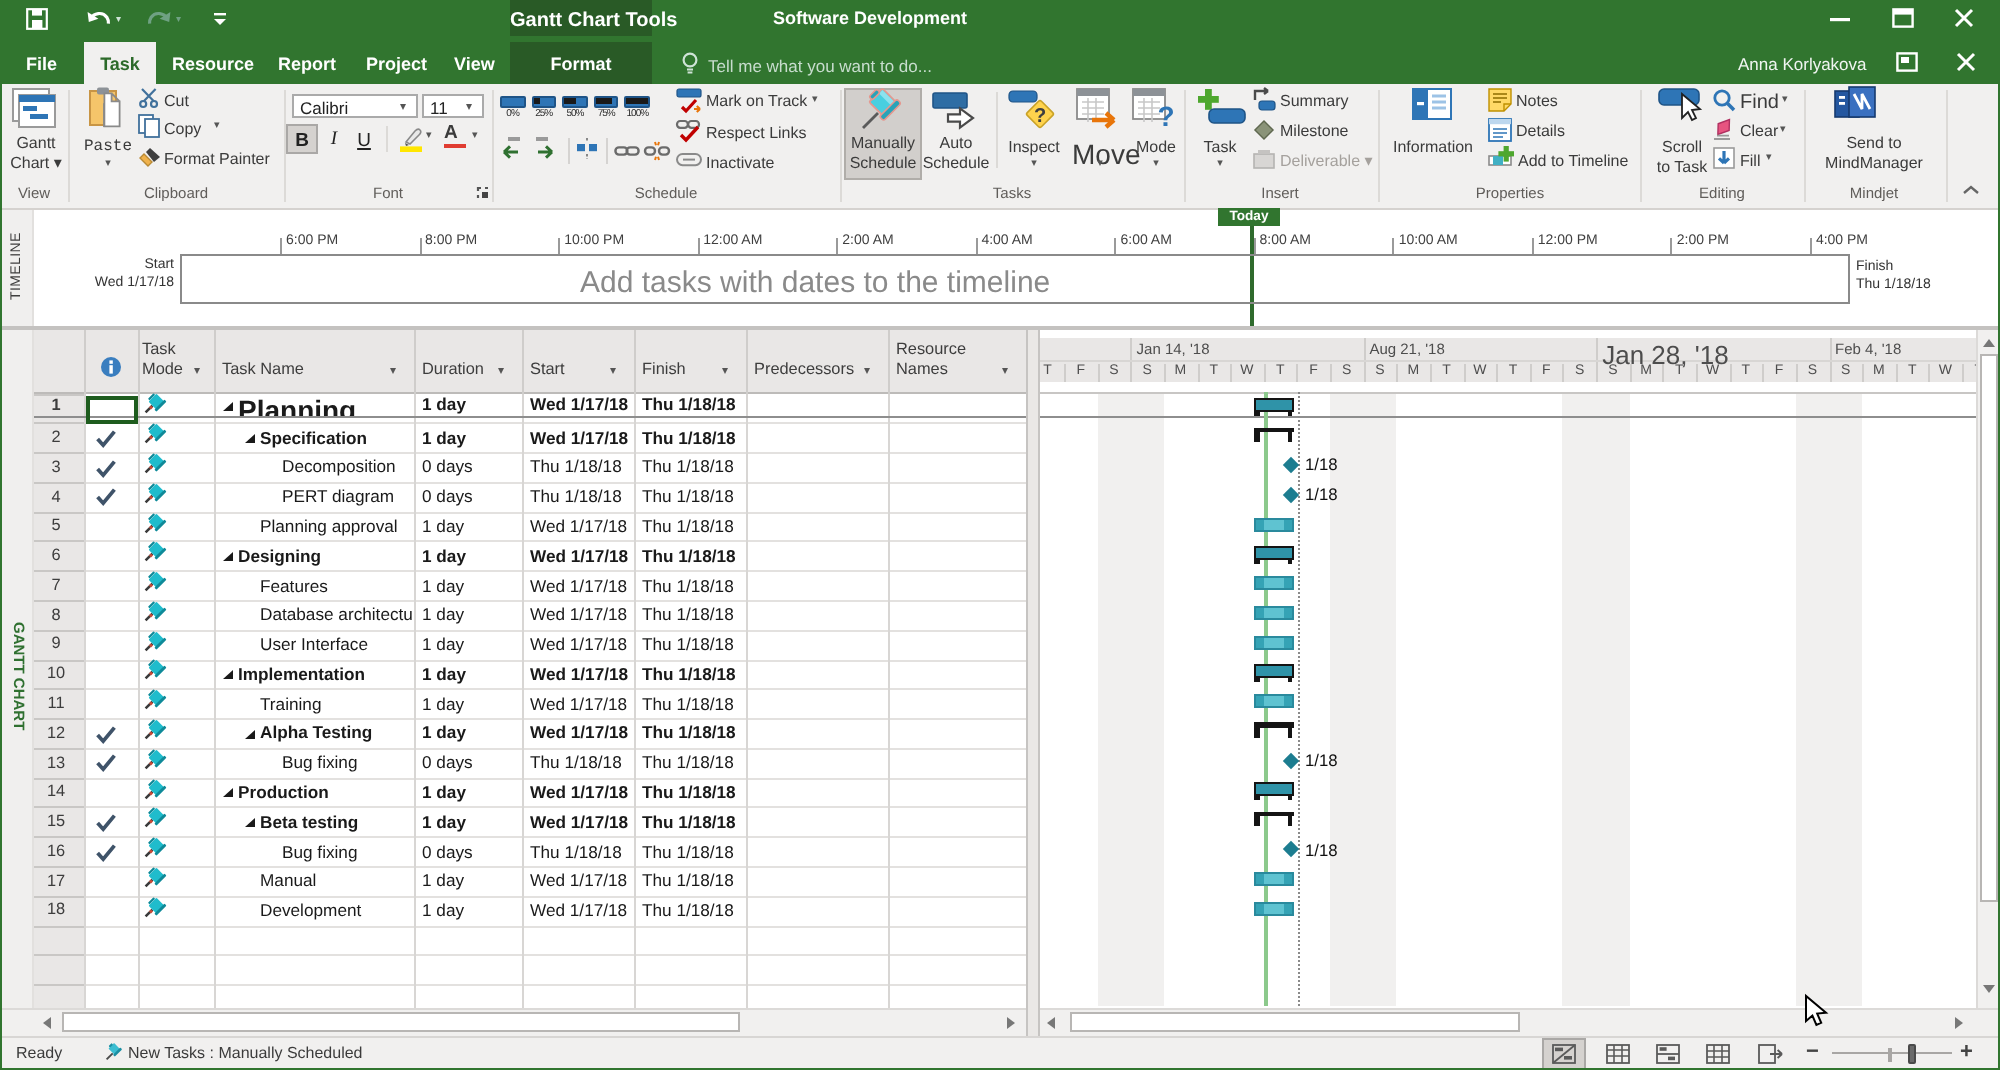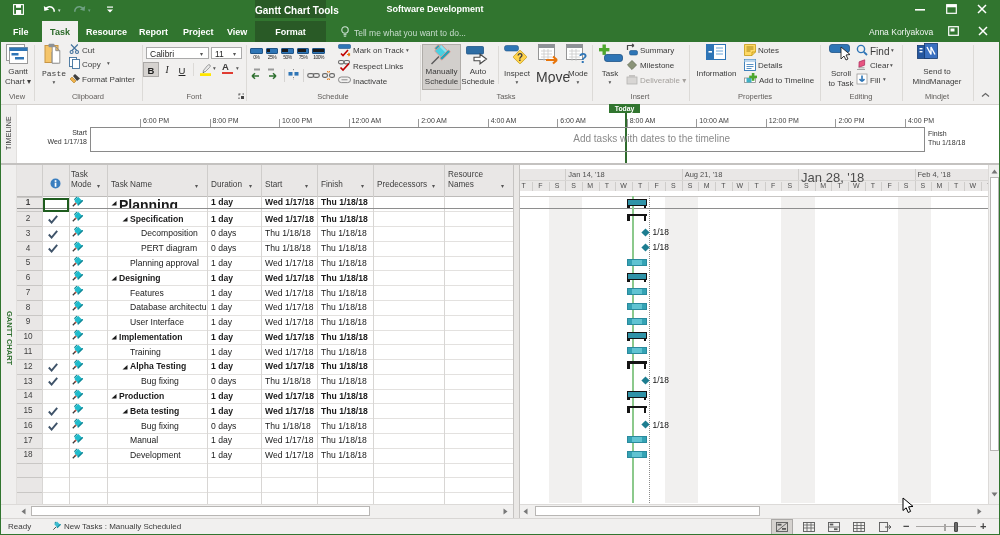--- a/index.html
+++ b/index.html
@@ -345,21 +345,21 @@
 <div style="position:absolute;left:765.86px;top:118.5px;width:1px;height:8.5px;background:#9a9a9a;"></div>
 <div style="position:absolute;left:768.86px;top:117px;font-size:7px;color:#3f3f3f;line-height:1;white-space:nowrap;">12:00 PM</div>
 <div style="position:absolute;left:835.4000000000001px;top:118.5px;width:1px;height:8.5px;background:#9a9a9a;"></div>
 <div style="position:absolute;left:838.4000000000001px;top:117px;font-size:7px;color:#3f3f3f;line-height:1;white-space:nowrap;">2:00 PM</div>
 <div style="position:absolute;left:904.94px;top:118.5px;width:1px;height:8.5px;background:#9a9a9a;"></div>
 <div style="position:absolute;left:907.94px;top:117px;font-size:7px;color:#3f3f3f;line-height:1;white-space:nowrap;">4:00 PM</div>
 <div style="position:absolute;left:609px;top:104px;width:31px;height:9px;background:#31752F;"></div>
 <div style="position:absolute;left:609px;top:106px;font-size:6.8px;color:#fff;line-height:1;white-space:nowrap;font-weight:bold;width:31px;text-align:center;">Today</div>
 <div style="position:absolute;left:625.3px;top:113px;width:1.3px;height:50px;background:#2f6b2d;"></div>
 <div style="position:absolute;left:90px;top:127px;width:835px;height:24.5px;background:transparent;border:1px solid #8a8a8a;"></div>
-<div style="position:absolute;left:290px;top:133.5px;font-size:10px;color:#8a8a8a;line-height:1;white-space:nowrap;width:440px;text-align:right;">Add tasks with dates to the timeline</div>
+<div style="position:absolute;left:290px;top:133.5px;font-size:15px;color:#8a8a8a;line-height:1;white-space:nowrap;width:440px;text-align:left;">Add tasks with dates to the timeline</div>
 <div style="position:absolute;left:47px;top:128.5px;font-size:7px;color:#333;line-height:1;white-space:nowrap;width:40px;text-align:right;">Start</div>
 <div style="position:absolute;left:41px;top:137.5px;font-size:7px;color:#333;line-height:1;white-space:nowrap;width:46px;text-align:right;">Wed 1/17/18</div>
 <div style="position:absolute;left:928px;top:129.5px;font-size:7px;color:#333;line-height:1;white-space:nowrap;">Finish</div>
 <div style="position:absolute;left:928px;top:138.5px;font-size:7px;color:#333;line-height:1;white-space:nowrap;">Thu 1/18/18</div>
 <div style="position:absolute;left:0px;top:163px;width:1000px;height:2px;background:#c4c2c0;"></div>
 <div style="position:absolute;left:1px;top:165px;width:16px;height:339px;background:#f0efee;border-right:1px solid #e2e0de;"></div>
 <div style="position:absolute;left:2px;top:311px;width:14px;height:70px;font-size:7.5px;font-weight:bold;color:#2f7030;letter-spacing:0px;line-height:14px;writing-mode:vertical-rl;white-space:nowrap;">GANTT CHART</div>
 <div style="position:absolute;left:17px;top:165px;width:496px;height:32px;background:#e9e7e6;border-bottom:1px solid #bdbbb9;"></div>
 <div style="position:absolute;left:42px;top:165px;width:1px;height:32px;background:#cfcdcb;"></div>
 <div style="position:absolute;left:69px;top:165px;width:1px;height:32px;background:#cfcdcb;"></div>

